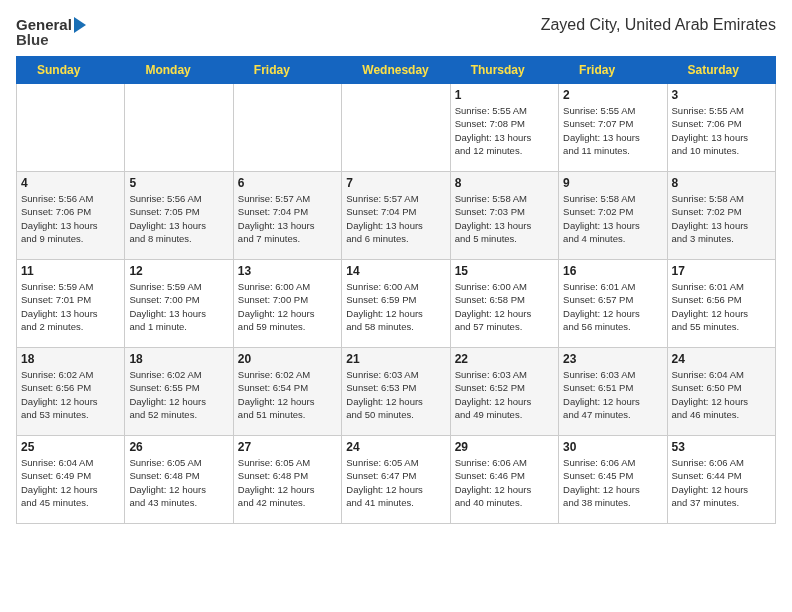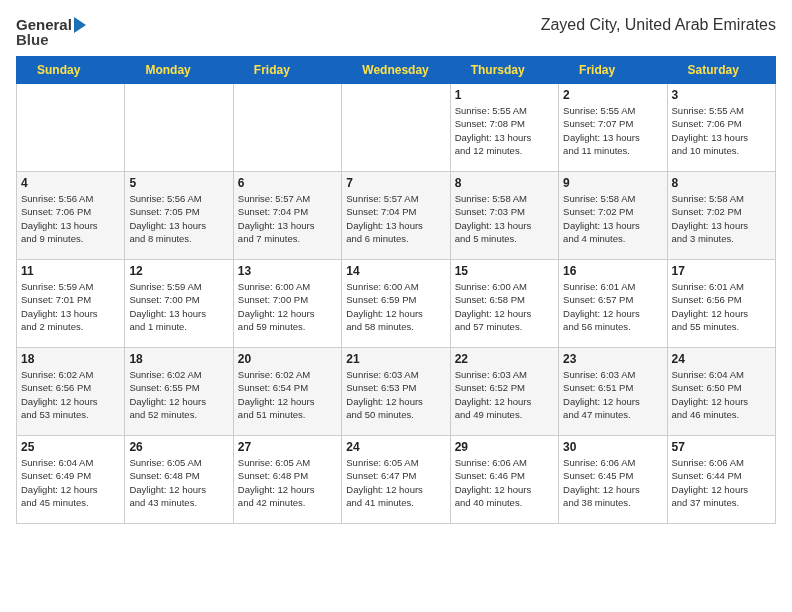--- a/index.html
+++ b/index.html
@@ -323,21 +323,21 @@
 and 40 minutes.</div>
         </td>
         <td>
           <span class="day-number">30</span>
           <div class="day-info" style="white-space: pre-line;">Sunrise: 6:06 AM
 Sunset: 6:45 PM
 Daylight: 12 hours
 and 38 minutes.</div>
         </td>
         <td>
-          <span class="day-number">57</span>
+          <span class="day-number">53</span>
           <div class="day-info" style="white-space: pre-line;">Sunrise: 6:06 AM
 Sunset: 6:44 PM
 Daylight: 12 hours
 and 37 minutes.</div>
         </td>
       </tr>
     </tbody>
 </table>
 
 </body></html>

